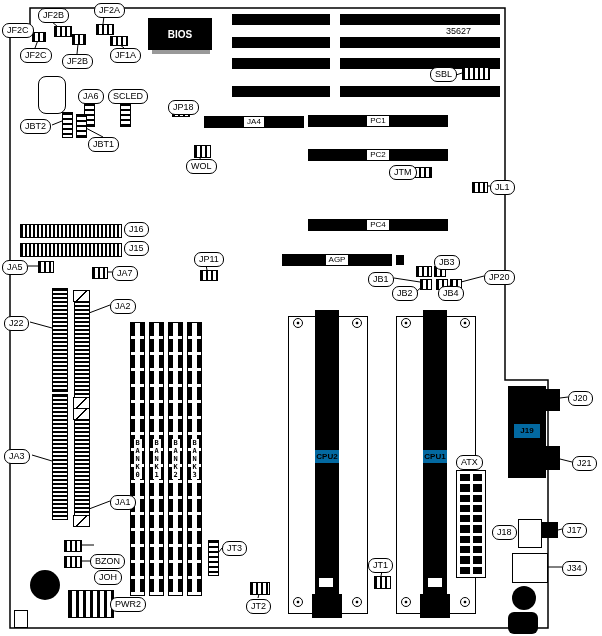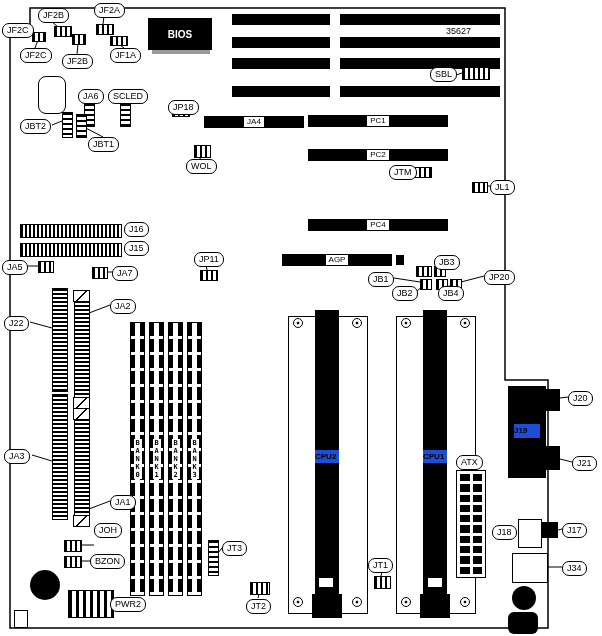--- a/index.html
+++ b/index.html
@@ -22,22 +22,22 @@
     background:repeating-linear-gradient(to bottom,#000 0 13px,#fff 13px 16px);}
   .chan{position:absolute;left:4px;top:0;bottom:0;width:5px;background:#fff;z-index:1;}
   .vtxt{position:absolute;left:50%;top:50%;transform:translate(-50%,-50%);width:8px;
     word-break:break-all;text-align:center;font:bold 7px "DejaVu Sans Mono",monospace;
     line-height:8px;background:#fff;z-index:2;color:#000;}
   .cpu-outer{position:absolute;border:1px solid #000;background:#fff;z-index:1;}
   .blk{position:absolute;background:#000;z-index:2;}
   .wht{position:absolute;background:#fff;border:1px solid #000;z-index:3;}
   .hole{position:absolute;width:8px;height:8px;border:1px solid #000;border-radius:50%;
     background:radial-gradient(circle,#000 0 1.5px,#fff 1.6px);z-index:3;}
-  .cpu-tag{position:absolute;background:#1d4ed8;color:#000;font:bold 8px "Liberation Sans",sans-serif;
-    text-align:left;line-height:13px;z-index:4;}
+  .cpu-tag{position:absolute;background:#0369a1;color:#000;font:bold 8px "Liberation Sans",sans-serif;
+    text-align:center;line-height:13px;z-index:4;}
   .atx-grid{position:absolute;border:1px solid #000;background:#fff;display:grid;
     grid-template-columns:1fr 1fr;gap:3px;padding:3px;box-sizing:border-box;z-index:3;}
   .atx-grid i{background:#000;display:block;}
   .round-comp{position:absolute;border:1px solid #000;border-radius:8px;background:#fff;z-index:2;}
   .chip{position:absolute;background:#000;color:#fff;z-index:2;display:flex;
     align-items:center;justify-content:center;font:bold 10px "Liberation Sans",sans-serif;}
 </style>
 </head>
 <body>
 
@@ -258,21 +258,21 @@
   <div class="lbl" style="left:492px;top:525px">J18</div>
   <div class="wht" style="left:518px;top:519px;width:22px;height:27px"></div>
   <div class="blk" style="left:540px;top:522px;width:18px;height:16px"></div>
   <div class="lbl" style="left:562px;top:523px">J17</div>
   <div class="wht" style="left:512px;top:553px;width:34px;height:28px"></div>
   <div class="lbl" style="left:562px;top:561px">J34</div>
   <div class="blk" style="left:512px;top:586px;width:24px;height:24px;border-radius:50%"></div>
   <div class="blk" style="left:508px;top:612px;width:30px;height:22px;border-radius:6px"></div>
 
   <div class="pins-h" style="left:64px;top:540px;width:16px;height:10px"></div>
-  <div class="lbl" style="left:94px;top:523px">JOH</div>
+  <div class="lbl" style="left:94px;top:570px">JOH</div>
   <div class="pins-h" style="left:64px;top:556px;width:16px;height:10px"></div>
   <div class="lbl" style="left:90px;top:554px">BZON</div>
   <div class="blk" style="left:30px;top:570px;width:30px;height:30px;border-radius:50%"></div>
   <div class="conn-h" style="left:68px;top:590px;width:44px;height:26px;background:repeating-linear-gradient(to right,#000 0 3px,#fff 3px 7px)"></div>
   <div class="lbl" style="left:110px;top:597px">PWR2</div>
   <div class="wht" style="left:14px;top:610px;width:12px;height:16px"></div>
 
   <div class="pins-v" style="left:208px;top:540px;width:9px;height:34px"></div>
   <div class="lbl" style="left:222px;top:541px">JT3</div>
   <div class="pins-h" style="left:250px;top:582px;width:18px;height:11px"></div>

